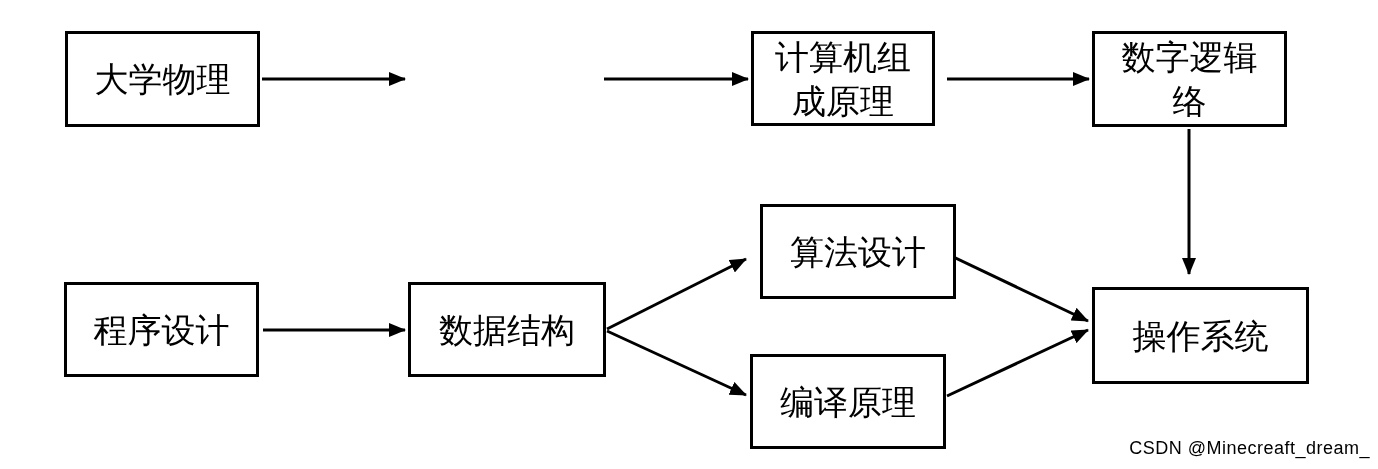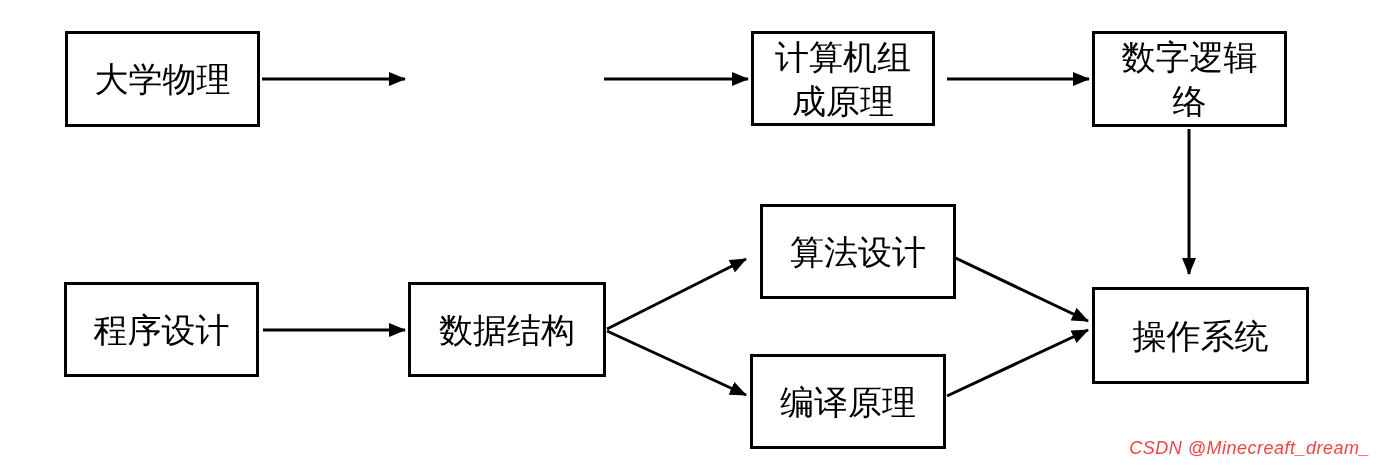--- a/index.html
+++ b/index.html
@@ -43,23 +43,22 @@
     height: 469px;
     pointer-events: none;
   }
   #edge-layer line { stroke: #000000; stroke-width: 3; }
 
   .watermark {
     position: absolute;
     right: 8px;
     top: 438px;
     font-size: 18px;
-    color: #ef4444;
+    color: #000000;
     letter-spacing: 0.5px;
-    font-style: italic;
   }
 </style>
 </head>
 <body>
 
 <div id="canvas">
 
   <svg id="edge-layer" viewBox="0 0 1378 469" xmlns="http://www.w3.org/2000/svg">
     <defs>
       <marker id="arrow" markerUnits="userSpaceOnUse" markerWidth="18" markerHeight="14" refX="16" refY="7" orient="auto">

